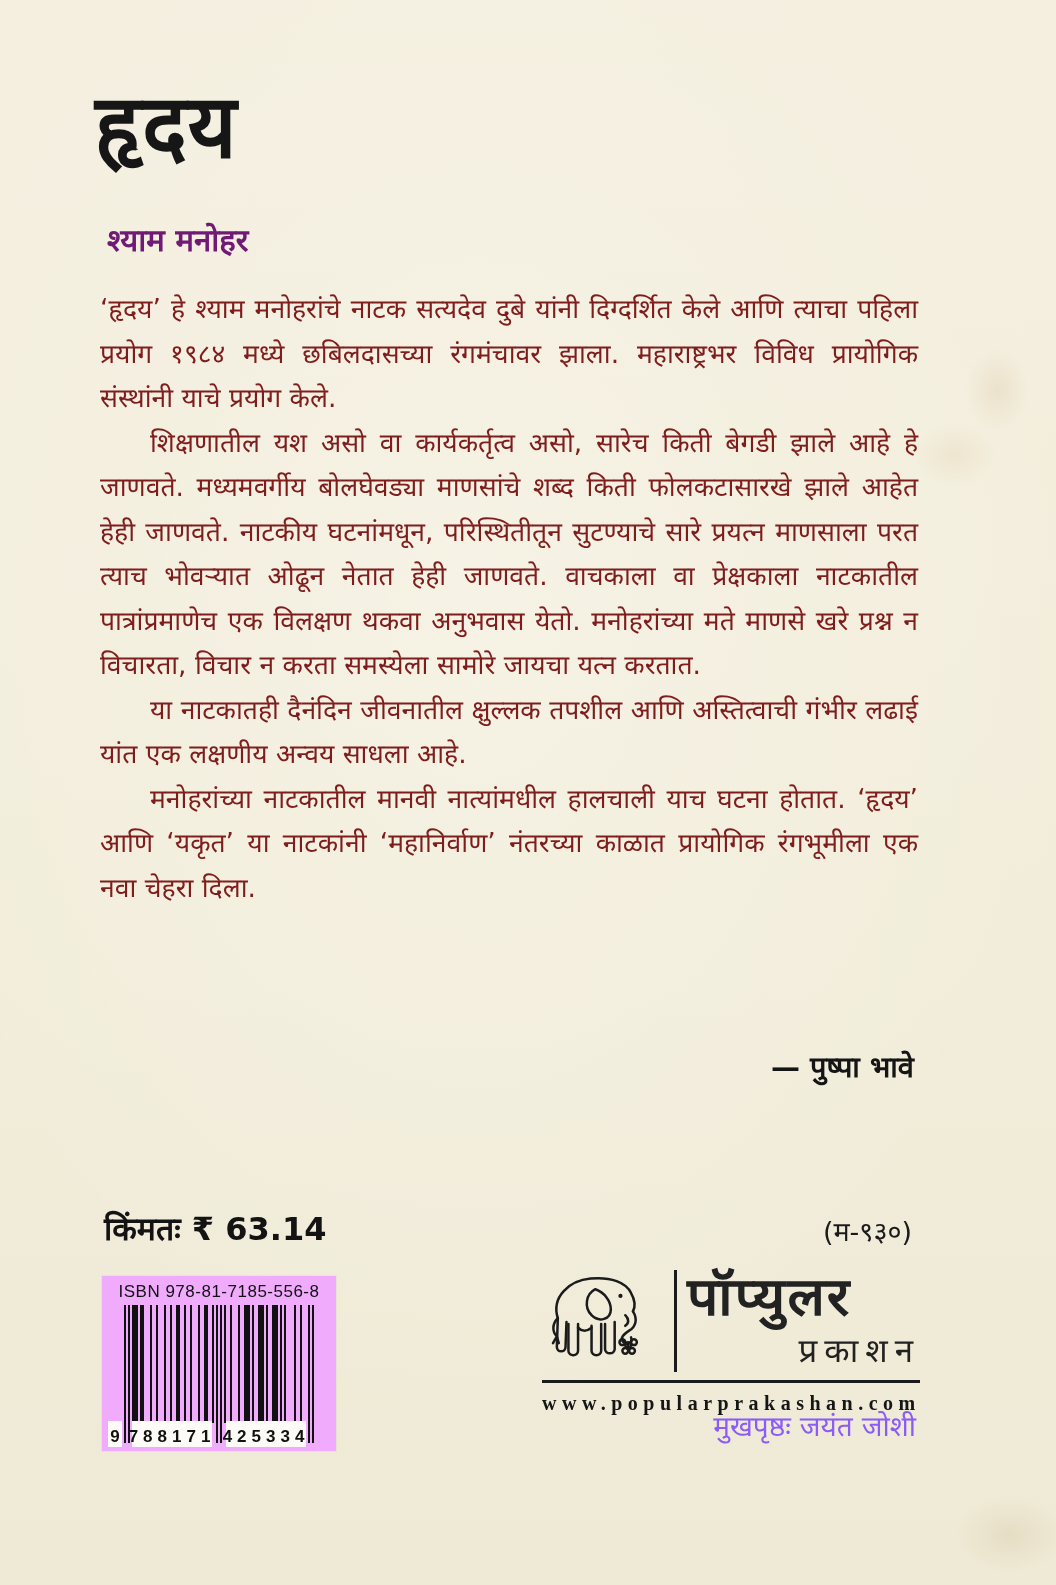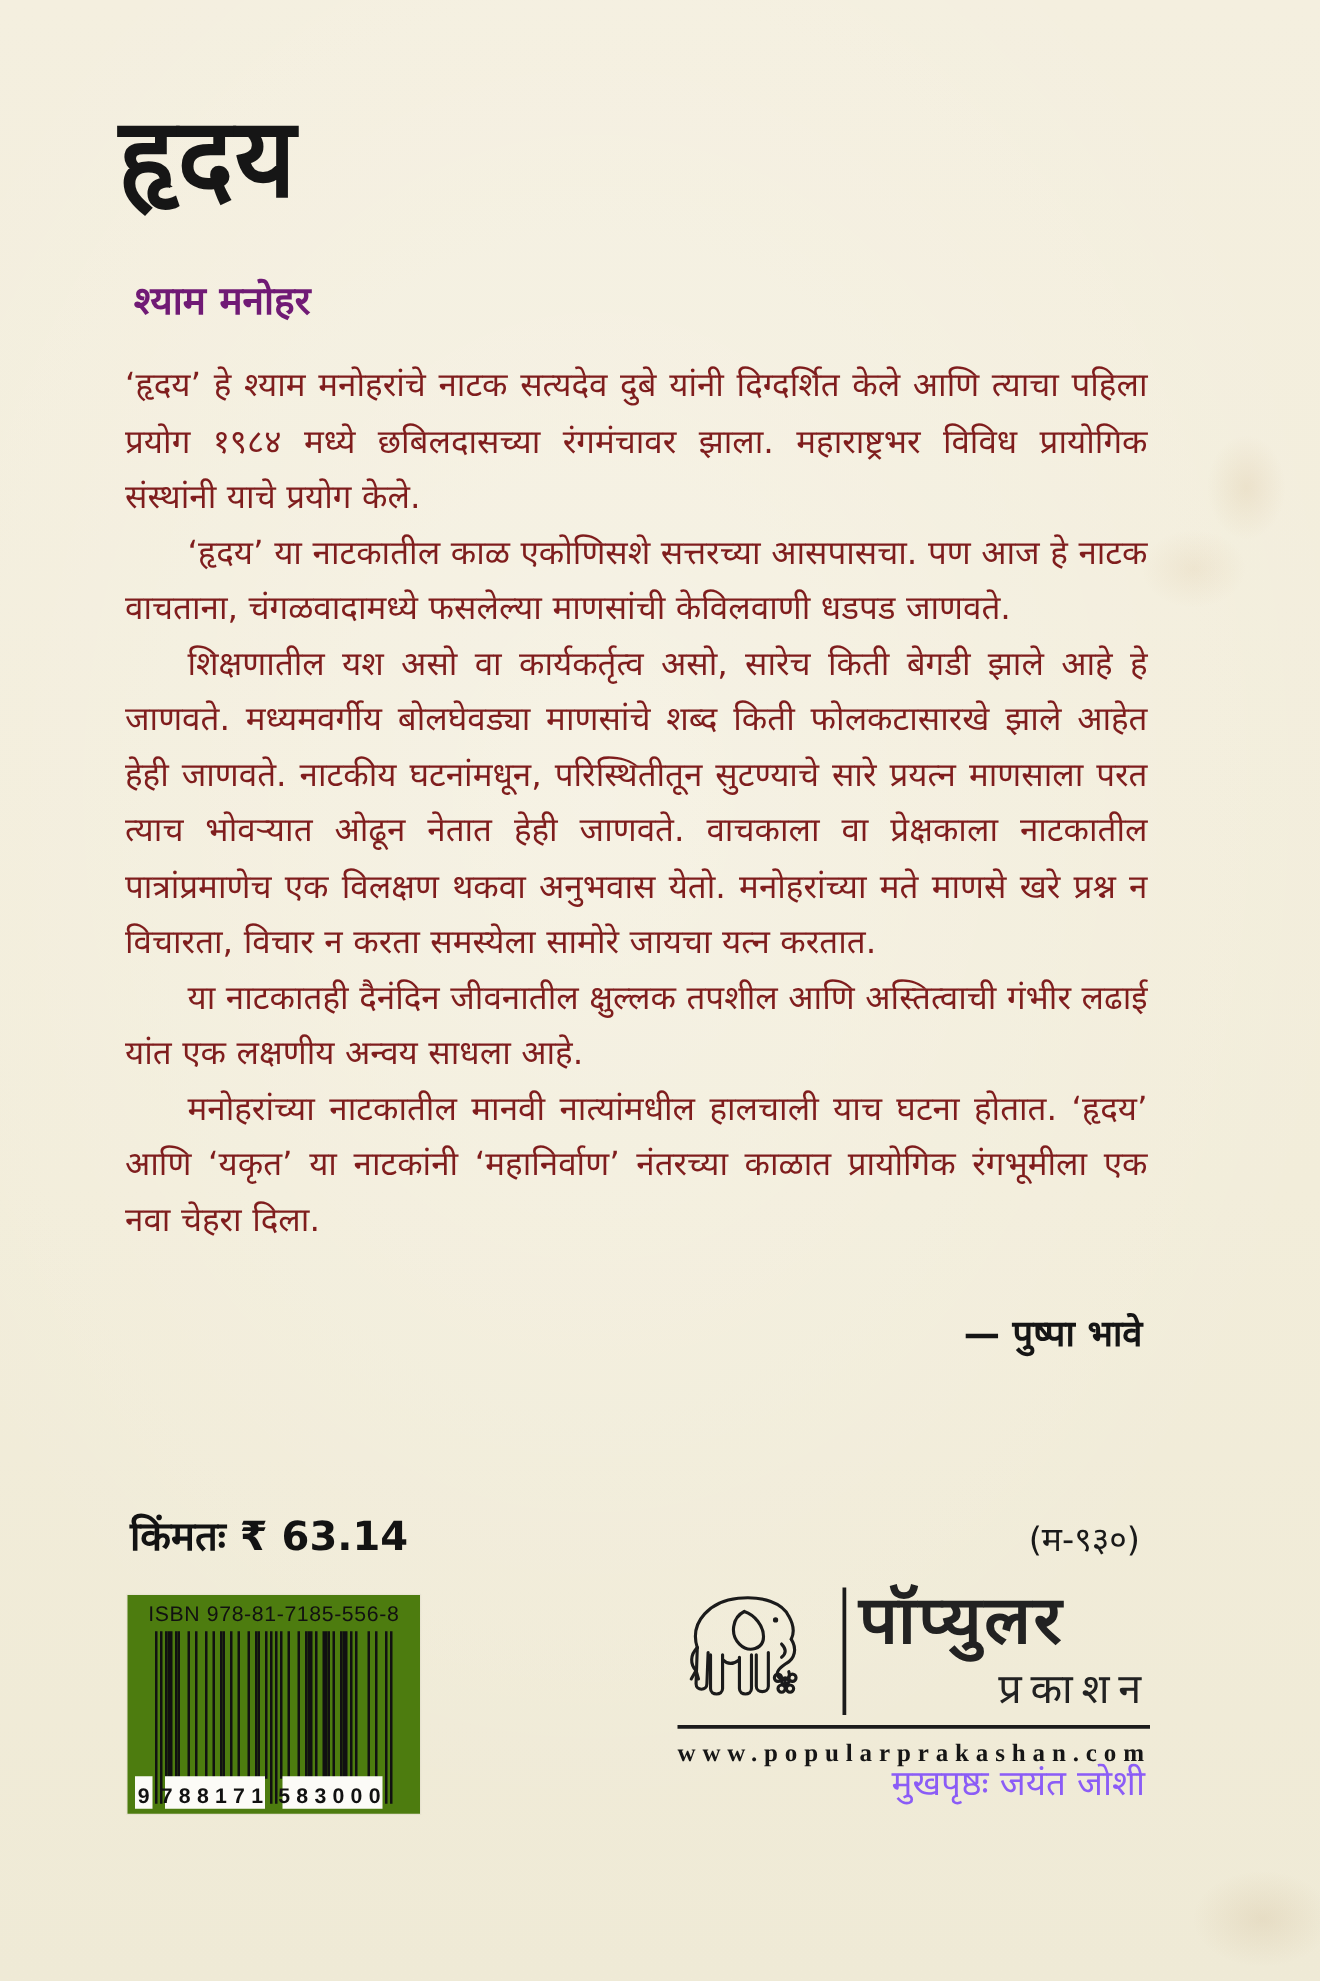--- a/index.html
+++ b/index.html
@@ -48,21 +48,21 @@
     font-size:32px;font-weight:bold;color:#131313;
   }
   .catalog-code{
     position:absolute;right:144px;top:1212px;
     font-size:27px;color:#1a1a1a;
   }
 
   
   .barcode-box{
     position:absolute;left:102px;top:1276px;width:214px;
-    background:#4d7c0f;padding:6px 10px 4px 10px;
+    background:#f0abfc;padding:6px 10px 4px 10px;
     box-shadow:0 0 0 1px rgba(0,0,0,0.03);
   }
   .isbn-label{
     font-family:"Liberation Sans",sans-serif;
     font-size:17px;letter-spacing:0.5px;color:#111;
     text-align:center;white-space:nowrap;margin-bottom:3px;
   }
   .bars-wrap{position:relative;height:142px;margin-left:12px;}
   .bars{display:flex;align-items:flex-start;height:142px;}
   .bars .module{width:2px;}
@@ -115,21 +115,20 @@
 <div class="paper"></div>
 <div class="stain s1"></div>
 <div class="stain s2"></div>
 <div class="stain s3"></div>
 
 <div class="title">हृदय</div>
 <div class="author">श्याम मनोहर</div>
 
 <div class="blurb">
   <p>‘हृदय’ हे श्याम मनोहरांचे नाटक सत्यदेव दुबे यांनी दिग्दर्शित केले आणि त्याचा पहिला प्रयोग १९८४ मध्ये छबिलदासच्या रंगमंचावर झाला. महाराष्ट्रभर विविध प्रायोगिक संस्थांनी याचे प्रयोग केले.</p>
-  <p>‘हृदय’ या नाटकातील काळ एकोणिसशे सत्तरच्या आसपासचा. पण आज हे नाटक वाचताना, चंगळवादामध्ये फसलेल्या माणसांची केविलवाणी धडपड जाणवते.</p>
   <p>शिक्षणातील यश असो वा कार्यकर्तृत्व असो, सारेच किती बेगडी झाले आहे हे जाणवते. मध्यमवर्गीय बोलघेवड्या माणसांचे शब्द किती फोलकटासारखे झाले आहेत हेही जाणवते. नाटकीय घटनांमधून, परिस्थितीतून सुटण्याचे सारे प्रयत्न माणसाला परत त्याच भोवऱ्यात ओढून नेतात हेही जाणवते. वाचकाला वा प्रेक्षकाला नाटकातील पात्रांप्रमाणेच एक विलक्षण थकवा अनुभवास येतो. मनोहरांच्या मते माणसे खरे प्रश्न न विचारता, विचार न करता समस्येला सामोरे जायचा यत्न करतात.</p>
   <p>या नाटकातही दैनंदिन जीवनातील क्षुल्लक तपशील आणि अस्तित्वाची गंभीर लढाई यांत एक लक्षणीय अन्वय साधला आहे.</p>
   <p>मनोहरांच्या नाटकातील मानवी नात्यांमधील हालचाली याच घटना होतात. ‘हृदय’ आणि ‘यकृत’ या नाटकांनी ‘महानिर्वाण’ नंतरच्या काळात प्रायोगिक रंगभूमीला एक नवा चेहरा दिला.</p>
 </div>
 
 <div class="attribution">— पुष्पा भावे</div>
 
 <div class="price">किंमतः ₹ 63.14</div>
 <div class="catalog-code">(म-९३०)</div>
 
@@ -228,21 +227,21 @@
         <div class="module data bar"></div>
         <div class="module data"></div>
         <div class="module data"></div>
         <div class="module data"></div>
         <div class="module guard bar"></div>
         <div class="module guard"></div>
         <div class="module guard bar"></div>
       </div>
     <div class="bc-digits bc-d0">9</div>
     <div class="bc-digits bc-d1">788171</div>
-    <div class="bc-digits bc-d2">583000</div>
+    <div class="bc-digits bc-d2">425334</div>
   </div>
 </div>
 
 <div class="publisher">
   <div class="pub-row">
     <div class="pub-elephant">
       <svg viewBox="0 0 130 110" width="128" height="106" aria-hidden="true">
 
         <path class="ln" d="M15,52 C8,30 27,13 49,11 C70,9 86,15 91,26 C95,33 96,39 93,45"></path>
 

